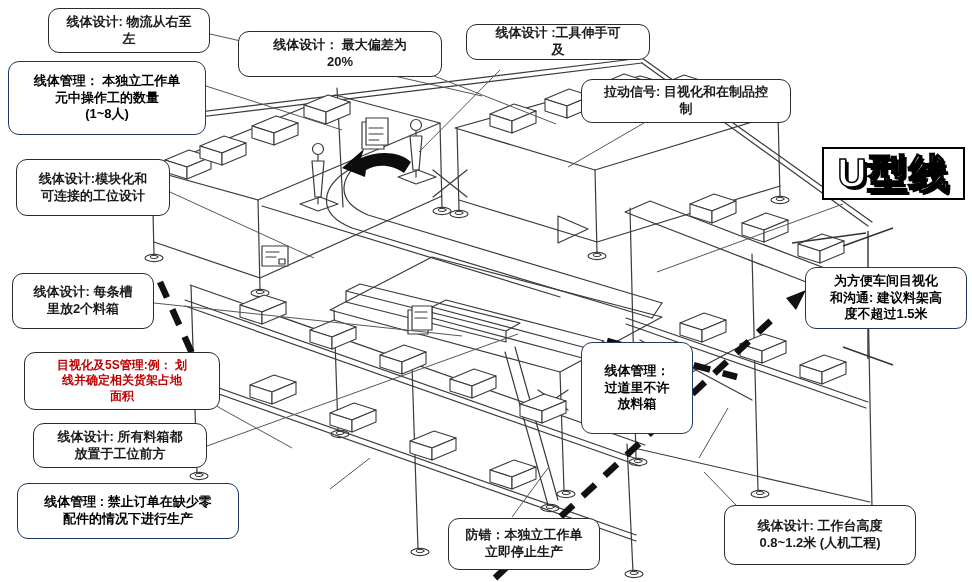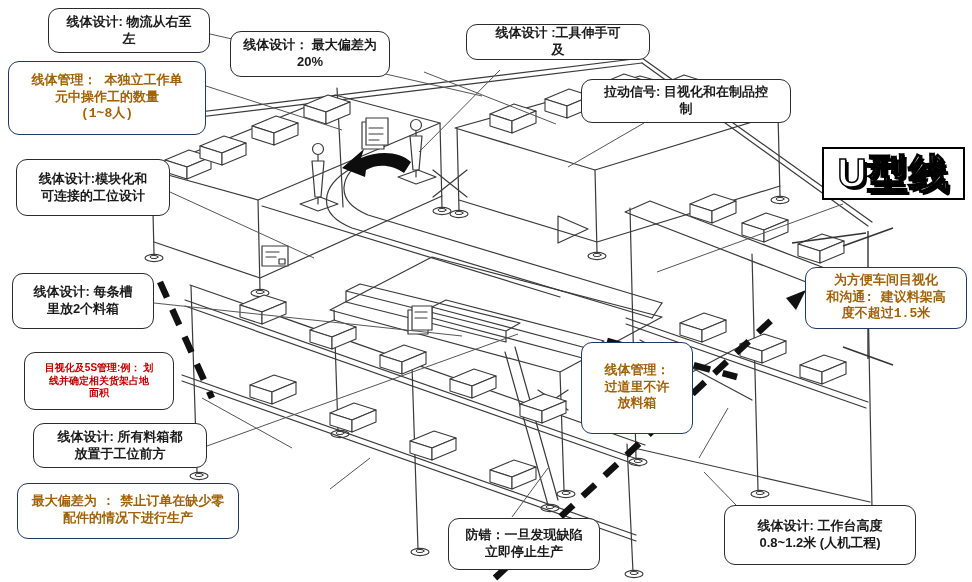--- a/index.html
+++ b/index.html
@@ -9,21 +9,21 @@
   }
   .stage svg{position:absolute;left:0;top:0;z-index:1;}
   .callout{
     position:absolute;z-index:3;box-sizing:border-box;
     border:1.6px solid #2b2b2b;border-radius:11px;background:#fff;
     display:flex;align-items:center;justify-content:center;
     text-align:center;white-space:pre-line;
     font-size:13px;line-height:1.28;font-weight:600;color:#1a1a1a;
     padding:17px 4px;
   }
-  .callout.blue{color:#a16207;border-color:#1F3864;font-family:Liberation Mono, monospace;}
+  .callout.blue{color:#000000;border-color:#1F3864;}
   .callout.red{color:#C00000;}
   .u-label{
     position:absolute;z-index:3;box-sizing:border-box;
     border:2.5px solid #000;background:#fff;
     display:flex;align-items:center;justify-content:center;
     font-size:40px;font-weight:bold;letter-spacing:1px;color:#fff;
     -webkit-text-stroke:1.5px #000;
     text-shadow:3px 3px 0 #000, 1px 1px 0 #000;
   }
 </style>
@@ -196,47 +196,47 @@
     </g>
   </svg>
 
   <div class="callout" style="left:48px;top:8px;width:162px;height:45px">线体设计: 物流从右至
 左</div>
 
   <div class="callout blue" style="left:8px;top:61px;width:198px;height:74px">线体管理： 本独立工作单
 元中操作工的数量
 (1~8人)</div>
 
-  <div class="callout" style="left:230px;top:31px;width:160px;height:46px">线体设计： 最大偏差为
+  <div class="callout" style="left:238px;top:31px;width:204px;height:46px">线体设计： 最大偏差为
 20%</div>
 
   <div class="callout" style="left:466px;top:24px;width:184px;height:36px">线体设计 :工具伸手可
 及</div>
 
   <div class="callout" style="left:16px;top:159px;width:154px;height:57px">线体设计:模块化和
 可连接的工位设计</div>
 
   <div class="callout" style="left:581px;top:79px;width:210px;height:44px">拉动信号: 目视化和在制品控
 制</div>
 
   <div class="callout" style="left:12px;top:273px;width:142px;height:56px">线体设计: 每条槽
 里放2个料箱</div>
 
-  <div class="callout red" style="left:24px;top:352px;width:150px;height:58px;font-size:10px">目视化及5S管理:例： 划
+  <div class="callout red" style="left:24px;top:352px;width:196px;height:58px;font-size:12px">目视化及5S管理:例： 划
 线并确定相关货架占地
 面积</div>
 
   <div class="callout" style="left:33px;top:423px;width:174px;height:45px">线体设计: 所有料箱都
 放置于工位前方</div>
 
-  <div class="callout blue" style="left:17px;top:483px;width:222px;height:56px">最大偏差为 : 禁止订单在缺少零
+  <div class="callout blue" style="left:17px;top:483px;width:222px;height:56px">线体管理 : 禁止订单在缺少零
 配件的情况下进行生产</div>
 
 
-  <div class="callout" style="left:448px;top:518px;width:152px;height:52px">防错：一旦发现缺陷
+  <div class="callout" style="left:448px;top:518px;width:152px;height:52px">防错：本独立工作单
 立即停止生产</div>
 
   <div class="callout blue" style="left:581px;top:342px;width:112px;height:92px">线体管理：
 过道里不许
 放料箱</div>
 
 
   <div class="callout blue" style="left:805px;top:267px;width:162px;height:62px">为方便车间目视化
 和沟通: 建议料架高
 度不超过1.5米</div>

